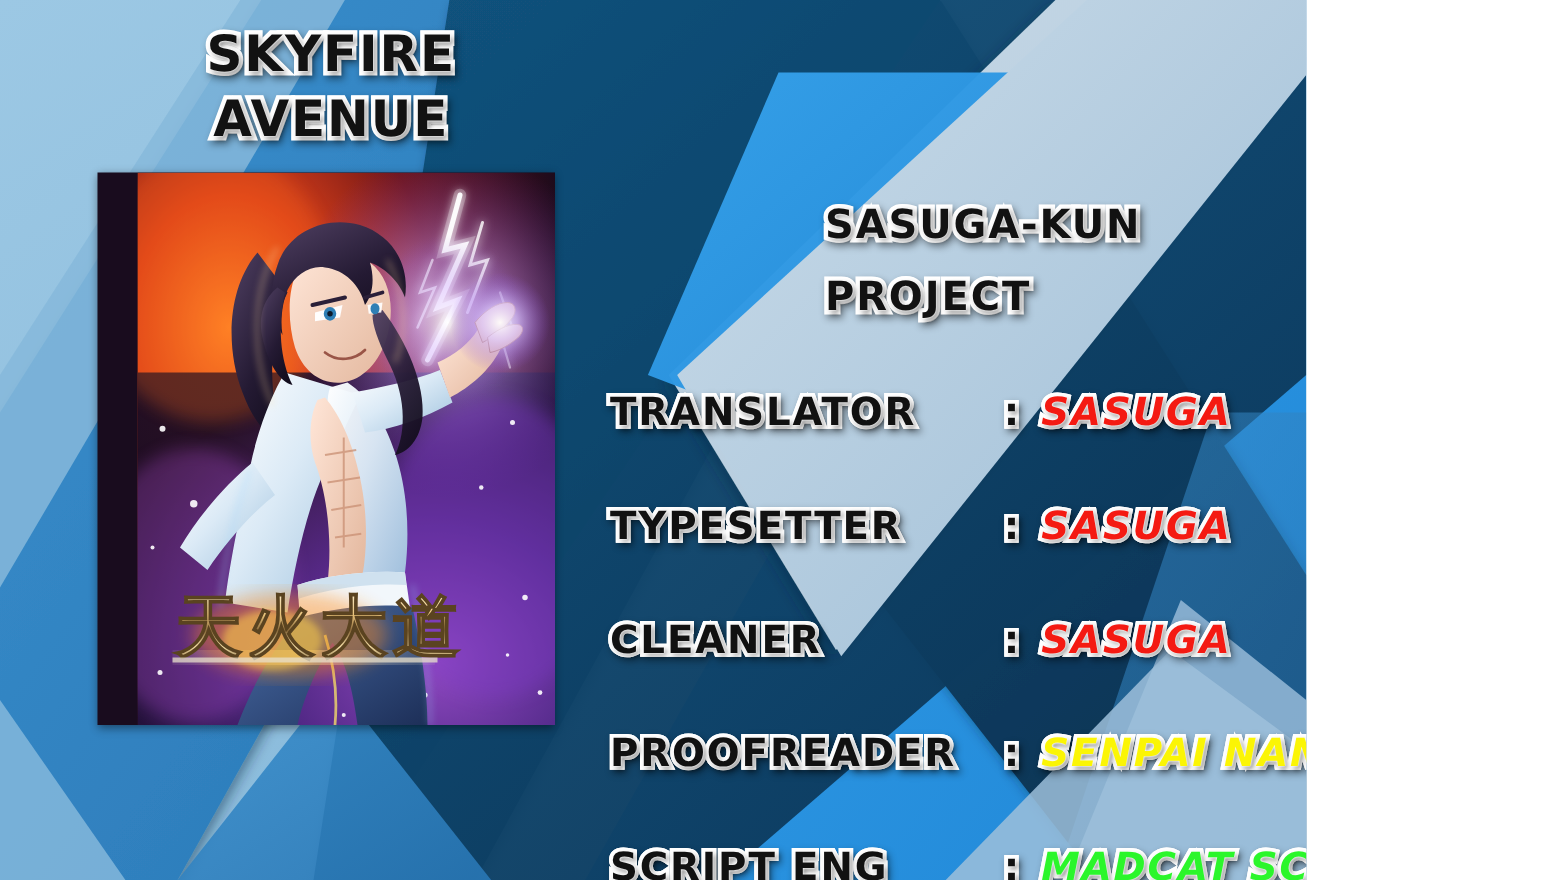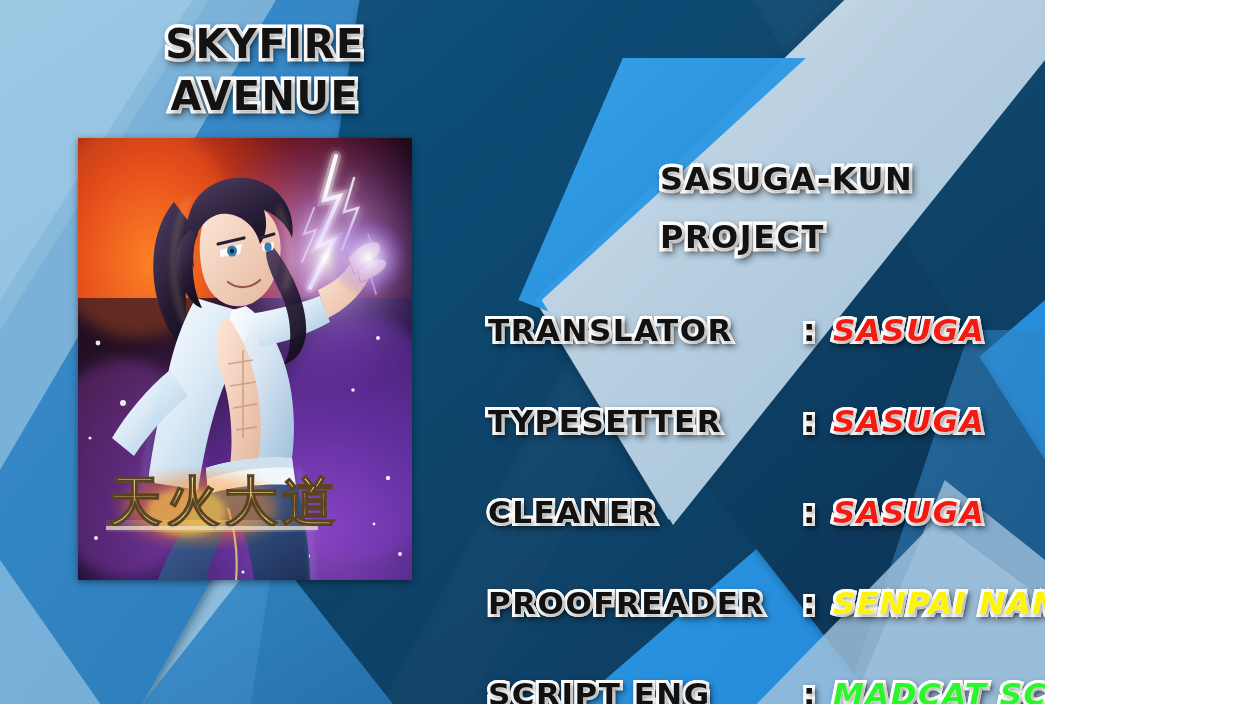--- a/index.html
+++ b/index.html
@@ -28,20 +28,21 @@
   
   .cover {
     position: absolute;
     left: 78px;
     top: 138px;
     width: 334px;
     height: 442px;
     overflow: hidden;
     box-shadow: 0 2px 7px rgba(0,0,0,.45);
     background: #190c1e;
+    padding-left: 32px;
   }
   .cover svg { display:block; width:100%; height:100%; }
 
   
   .bubble {
     font-family: "DejaVu Sans", sans-serif;
     font-weight: 700;
     letter-spacing: 1.5px;
     color: #0b0b0b;
     -webkit-text-stroke: 6px #ffffff;

